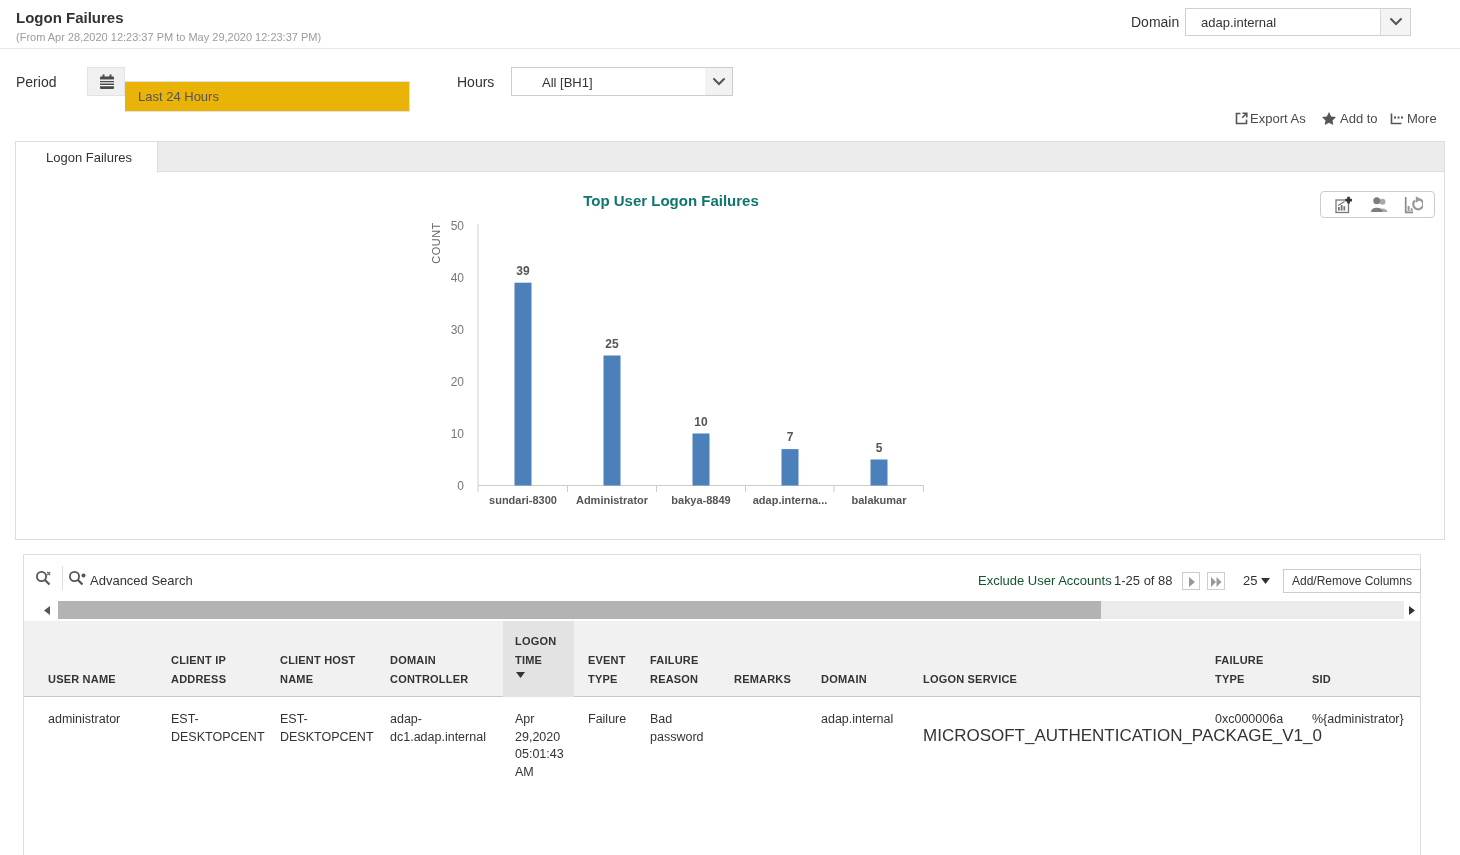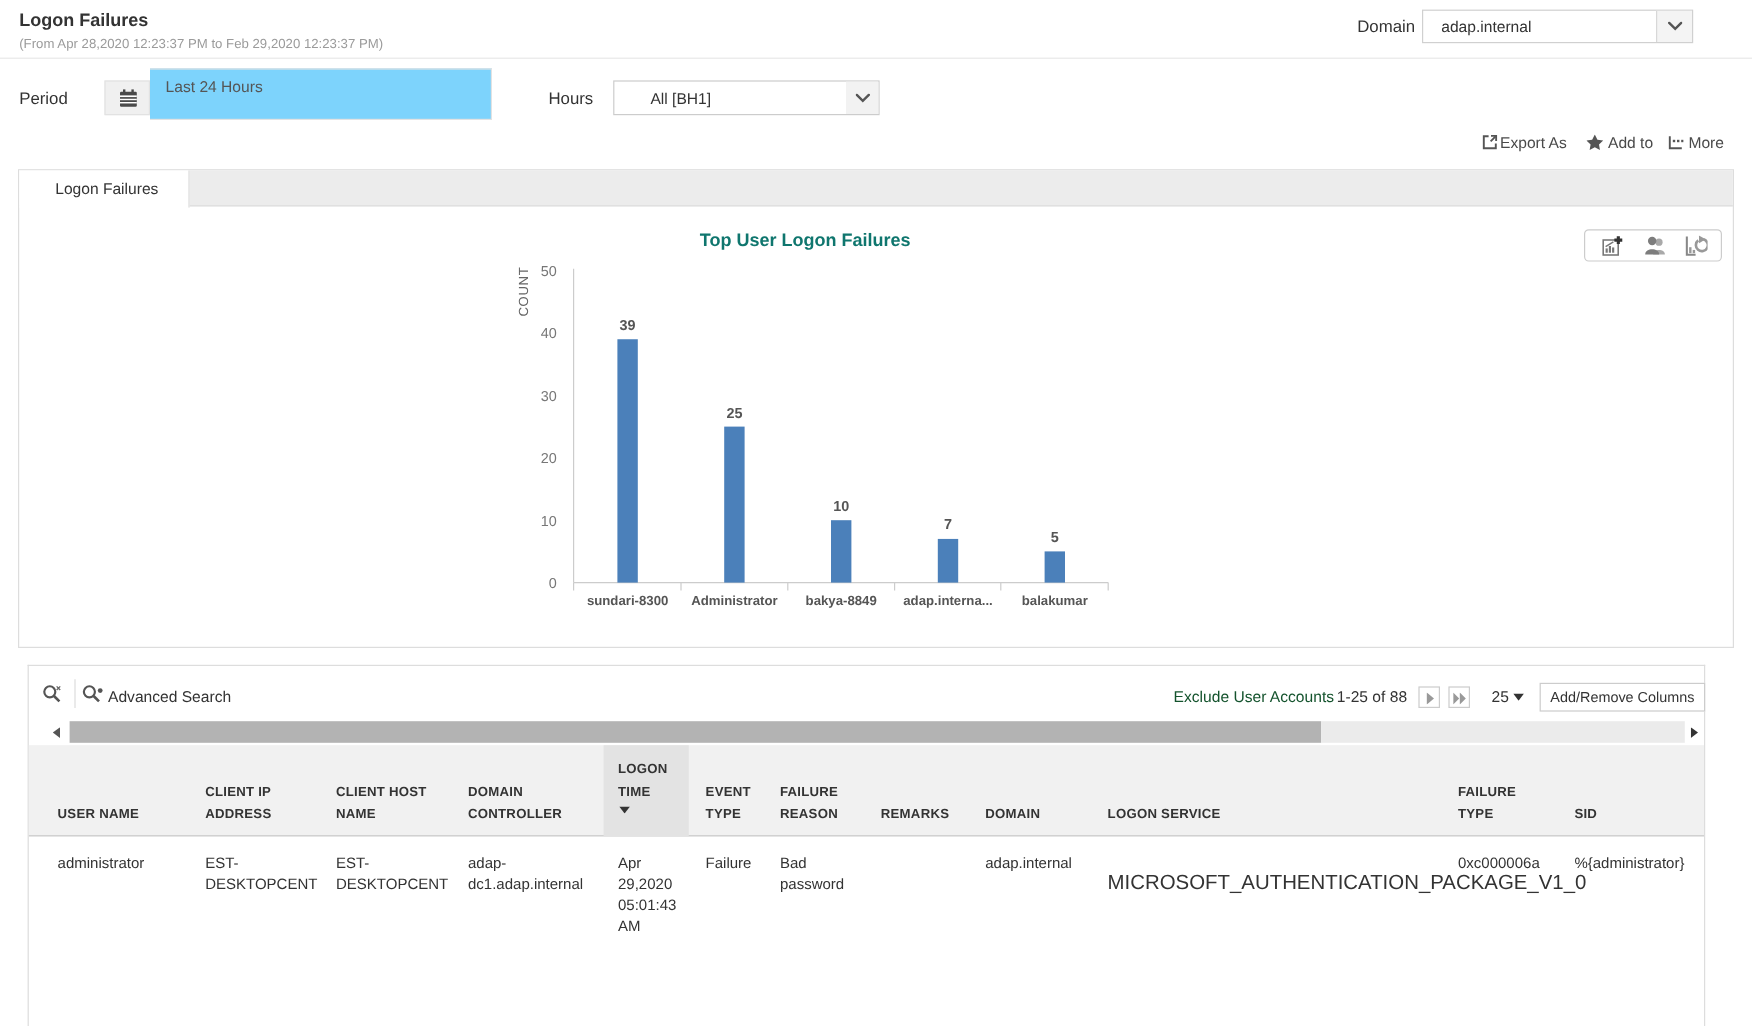--- a/index.html
+++ b/index.html
@@ -4,21 +4,21 @@
 <style>
 * { margin:0; padding:0; box-sizing:border-box; }
 html,body { background:#fff; }
 body { font-family:"Liberation Sans", sans-serif; width:1460px; height:855px; position:relative; overflow:hidden; color:#333; }
 .abs { position:absolute; }
 </style>
 </head>
 <body>
 
 <div class="abs" style="left:16px; top:9px; font-size:15px; font-weight:bold; color:#333;">Logon Failures</div>
-<div class="abs" style="left:16px; top:31px; font-size:11px; color:#9b9b9b;">(From Apr 28,2020 12:23:37 PM to Feb 29,2020 12:23:37 PM)</div>
+<div class="abs" style="left:16px; top:31px; font-size:11px; color:#9b9b9b;">(From Apr 28,2020 12:23:37 PM to May 29,2020 12:23:37 PM)</div>
 
 <div class="abs" style="left:1131px; top:14px; font-size:14px; color:#333;">Domain</div>
 <div class="abs" style="left:1185px; top:8px; width:226px; height:28px; border:1px solid #d0d0d0; background:#fff;">
   <div class="abs" style="left:15px; top:6px; font-size:13px; color:#333;">adap.internal</div>
   <div class="abs" style="right:0; top:0; width:30px; height:26px; background:#f4f4f4; border-left:1px solid #d8d8d8;">
     <svg width="12" height="8" style="position:absolute; left:9px; top:9px;" viewBox="0 0 12 8">
         <path d="M1 1 L6 6 L11 1" stroke="#555" stroke-width="2" fill="none" stroke-linecap="round"></path>
       </svg>
   </div>
 </div>
@@ -29,21 +29,21 @@
 <div class="abs" style="left:87px; top:67px; width:38px; height:29px; background:#f0f0f0; border:1px solid #e2e2e2;">
   <svg width="16" height="16" style="position:absolute; left:11px; top:6px;" viewBox="0 0 16 16">
     <rect x="1" y="2.5" width="14" height="12.5" rx="1" fill="#4a4a4a"></rect>
     <rect x="1" y="5.5" width="14" height="1.4" fill="#fff"></rect>
     <rect x="1" y="8.3" width="14" height="1.2" fill="#fff"></rect>
     <rect x="1" y="11" width="14" height="1.2" fill="#fff"></rect>
     <rect x="3.5" y="0.5" width="2" height="3" fill="#4a4a4a"></rect>
     <rect x="10.5" y="0.5" width="2" height="3" fill="#4a4a4a"></rect>
   </svg>
 </div>
-<div class="abs" style="left:125px; top:57px; width:285px; height:43px; background:#7dd3fc; border:1px solid #e2e2e2; border-left:none;">
+<div class="abs" style="left:125px; top:81px; width:285px; height:31px; background:#eab308; border:1px solid #e2e2e2; border-left:none;">
   <div class="abs" style="left:13px; top:7px; font-size:13px; color:#555;">Last 24 Hours</div>
 </div>
 
 <div class="abs" style="left:457px; top:74px; font-size:14px; color:#333;">Hours</div>
 <div class="abs" style="left:511px; top:67px; width:222px; height:29px; border:1px solid #ccc; background:#fff;">
   <div class="abs" style="left:30px; top:7px; font-size:13px; color:#333;">All [BH1]</div>
   <div class="abs" style="right:0; top:0; width:27px; height:27px; background:#f2f2f2;">
     <svg width="12" height="8" style="position:absolute; left:8px; top:10px;" viewBox="0 0 12 8">
         <path d="M1 1 L6 6 L11 1" stroke="#555" stroke-width="2" fill="none" stroke-linecap="round"></path>
       </svg>

